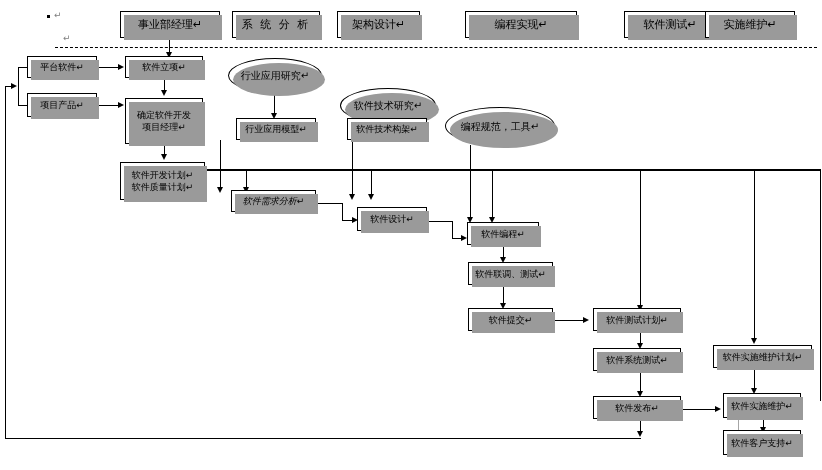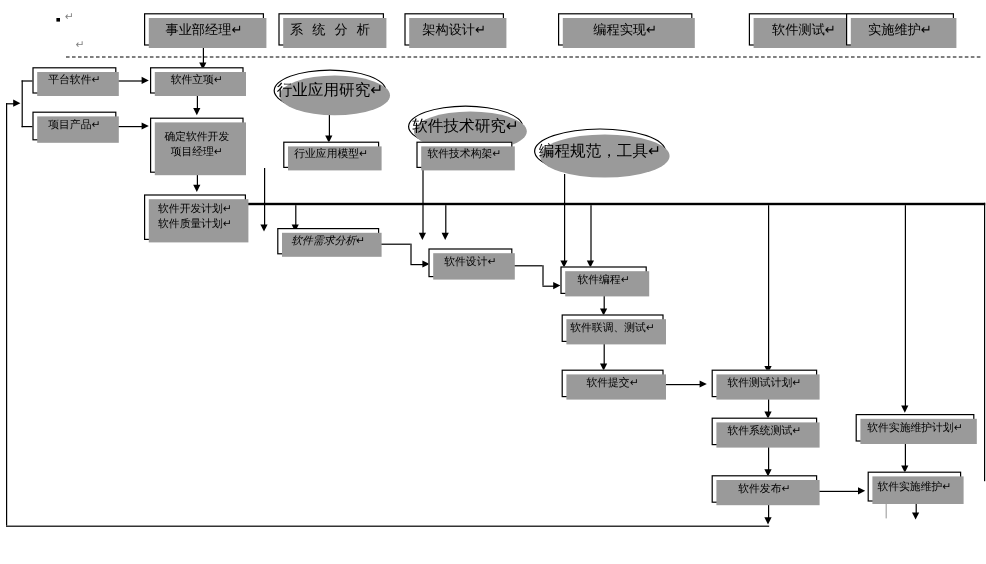--- a/index.html
+++ b/index.html
@@ -44,21 +44,21 @@
   .ell{
     position:absolute;
     box-sizing:border-box;
     border:1px solid #000;
     border-radius:50%;
     background:#fff;
     display:flex;
     align-items:center;
     justify-content:center;
     text-align:center;
-    font-size:13px;
+    font-size:10px;
     line-height:11px;
     white-space:nowrap;
     z-index:5;
   }
   .ell::after{
     content:"";
     position:absolute;
     left:4px; top:4px;
     width:100%; height:100%;
     border-radius:50%;
@@ -273,14 +273,17 @@
   <div class="ln v" style="left:754px;top:368px;height:22px;"></div>
   <div class="arr down" style="left:751px;top:388px;"></div>
 
   <div class="node" style="left:723px;top:393px;width:78px;height:25px;">
     <span>软件实施维护↵</span>
   </div>
   <div class="ln v grey" style="left:738px;top:418px;height:14px;"></div>
   <div class="ln v" style="left:763px;top:418px;height:12px;"></div>
   <div class="arr down" style="left:760px;top:427px;"></div>
 
+  <div class="node" style="left:723px;top:430px;width:78px;height:25px;">
+    <span>软件客户支持↵</span>
+  </div>
 
 </div>
 
 </body></html>

